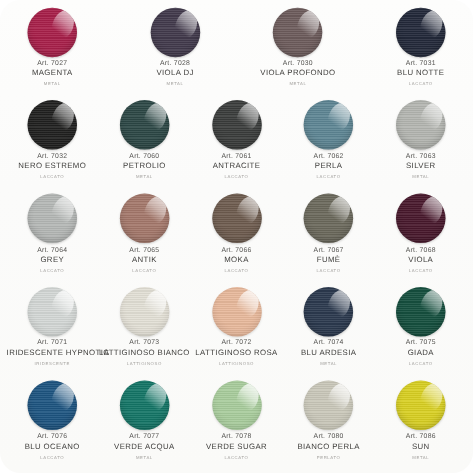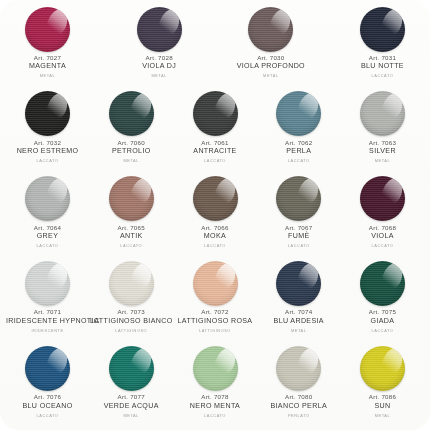--- a/index.html
+++ b/index.html
@@ -361,21 +361,21 @@
         <span class="swatch-name">VERDE ACQUA</span>
         <span class="swatch-finish">METAL</span>
       </div>
     </div>
     <div class="swatch-cell">
       <div class="swatch-disc-wrap">
         <div class="swatch-disc is-light" style="background: rgb(168, 204, 156);"></div>
       </div>
       <div class="swatch-caption">
         <span class="swatch-art">Art. 7078</span>
-        <span class="swatch-name">NERO MENTA</span>
+        <span class="swatch-name">VERDE SUGAR</span>
         <span class="swatch-finish">LACCATO</span>
       </div>
     </div>
     <div class="swatch-cell">
       <div class="swatch-disc-wrap">
         <div class="swatch-disc is-light" style="background: rgb(201, 199, 185);"></div>
       </div>
       <div class="swatch-caption">
         <span class="swatch-art">Art. 7080</span>
         <span class="swatch-name">BIANCO PERLA</span>

